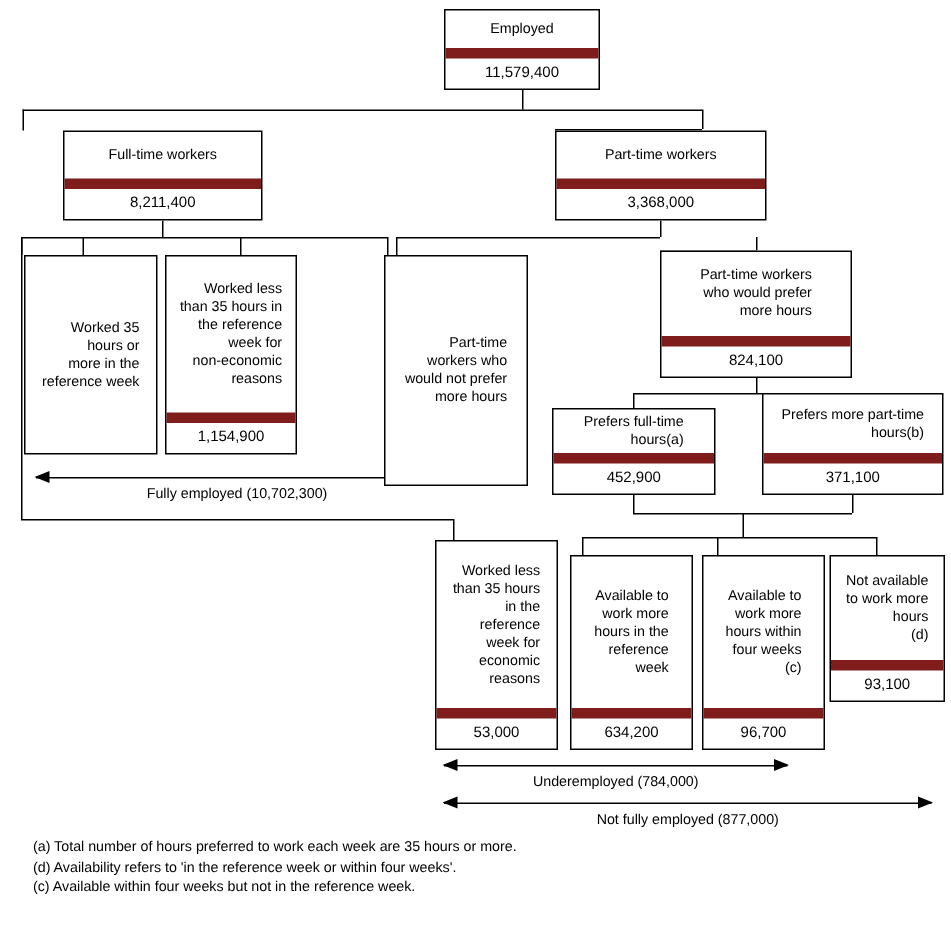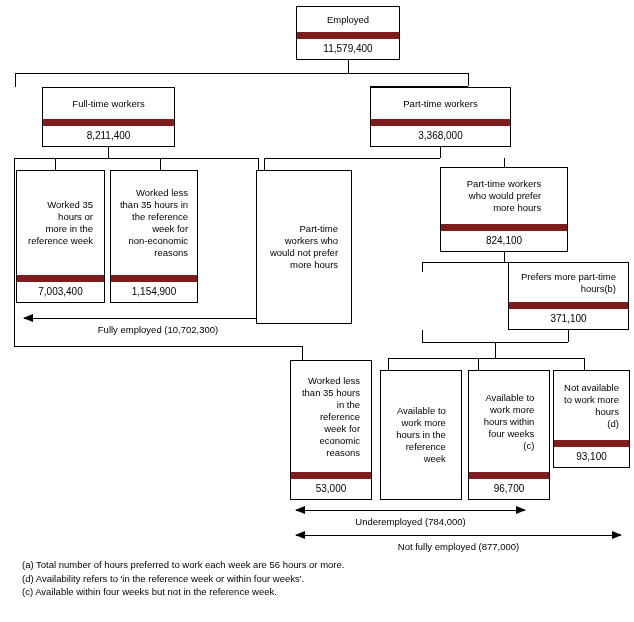--- a/index.html
+++ b/index.html
@@ -168,21 +168,20 @@
   <div class="box" style="left:370px; top:87px; width:141px; height:60px;">
     <div class="title">Part-time workers</div>
     <div class="value">3,368,000</div>
   </div>
 
   <div class="box" style="left:16px; top:170px; width:89px; height:133px;">
     <div class="title">Worked 35
 hours or
 more in the
 reference week</div>
-    <div class="value">7,003,400</div>
   </div>
 
   <div class="box" style="left:110px; top:170px; width:88px; height:133px;">
     <div class="title">Worked less
 than 35 hours in
 the reference
 week for
 non-economic
 reasons</div>
     <div class="value">1,154,900</div>
@@ -195,20 +194,25 @@
 more hours</div>
   </div>
 
   <div class="box" style="left:440px; top:167px; width:128px; height:85px;">
     <div class="title">Part-time workers
 who would prefer
 more hours</div>
     <div class="value">824,100</div>
   </div>
 
+  <div class="box" style="left:368px; top:272px; width:109px; height:58px;">
+    <div class="title">Prefers full-time
+hours(a)</div>
+    <div class="value">452,900</div>
+  </div>
 
   <div class="box" style="left:508px; top:262px; width:121px; height:68px;">
     <div class="title">Prefers more part-time
 hours(b)</div>
     <div class="value">371,100</div>
   </div>
 
   <div class="box" style="left:290px; top:360px; width:82px; height:140px;">
     <div class="title">Worked less
 than 35 hours
@@ -219,20 +223,21 @@
 reasons</div>
     <div class="value">53,000</div>
   </div>
 
   <div class="box" style="left:380px; top:370px; width:82px; height:130px;">
     <div class="title">Available to
 work more
 hours in the
 reference
 week</div>
+    <div class="value">634,200</div>
   </div>
 
   <div class="box" style="left:468px; top:370px; width:82px; height:130px;">
     <div class="title">Available to
 work more
 hours within
 four weeks
 (c)</div>
     <div class="value">96,700</div>
   </div>
@@ -248,18 +253,18 @@
   <div class="arrow-row" style="left:24px; top:318px; width:268px;"></div>
   <div class="arrow-label" style="left:24px; top:324px; width:268px;">Fully employed  (10,702,300)</div>
 
   <div class="arrow-row" style="left:296px; top:510px; width:229px;"></div>
   <div class="arrow-label" style="left:296px; top:516px; width:229px;">Underemployed (784,000)</div>
 
   <div class="arrow-row" style="left:296px; top:535px; width:325px;"></div>
   <div class="arrow-label" style="left:296px; top:541px; width:325px;">Not fully employed (877,000)</div>
 
   <div id="footnotes">
-    <div class="fn">(a) Total number of hours preferred to work each week are 56 hours or more.</div>
+    <div class="fn">(a) Total number of hours preferred to work each week are 35 hours or more.</div>
     <div class="fn">(d) Availability refers to 'in the reference week or within four weeks'.</div>
     <div class="fn">(c) Available within four weeks but not in the reference week.</div>
   </div>
 
 </div>
 
 </body></html>

